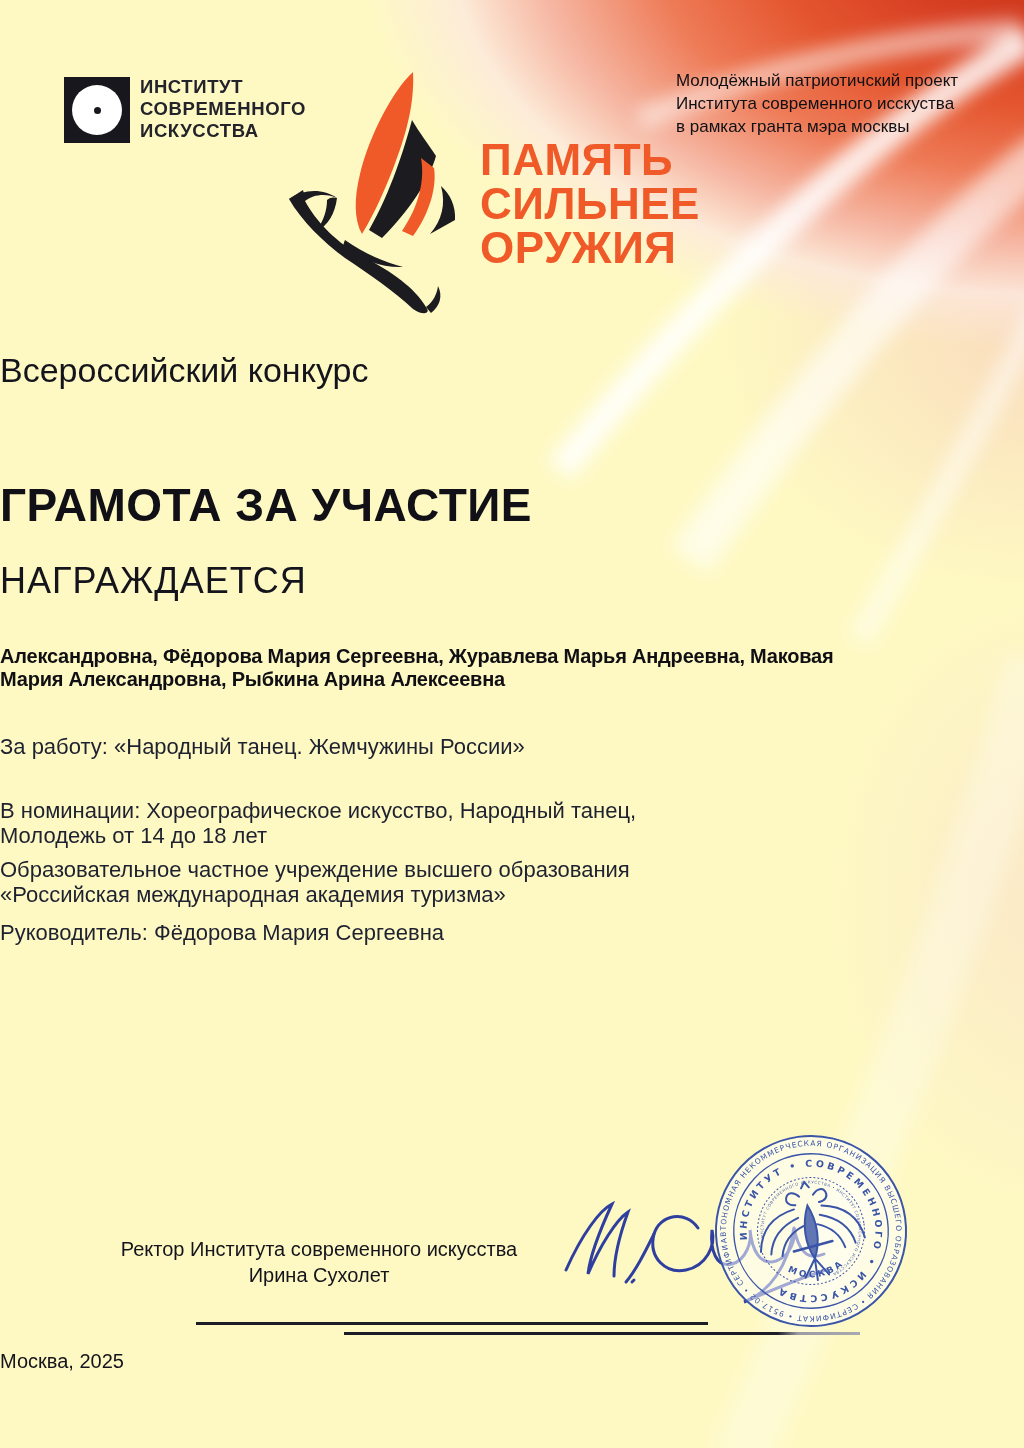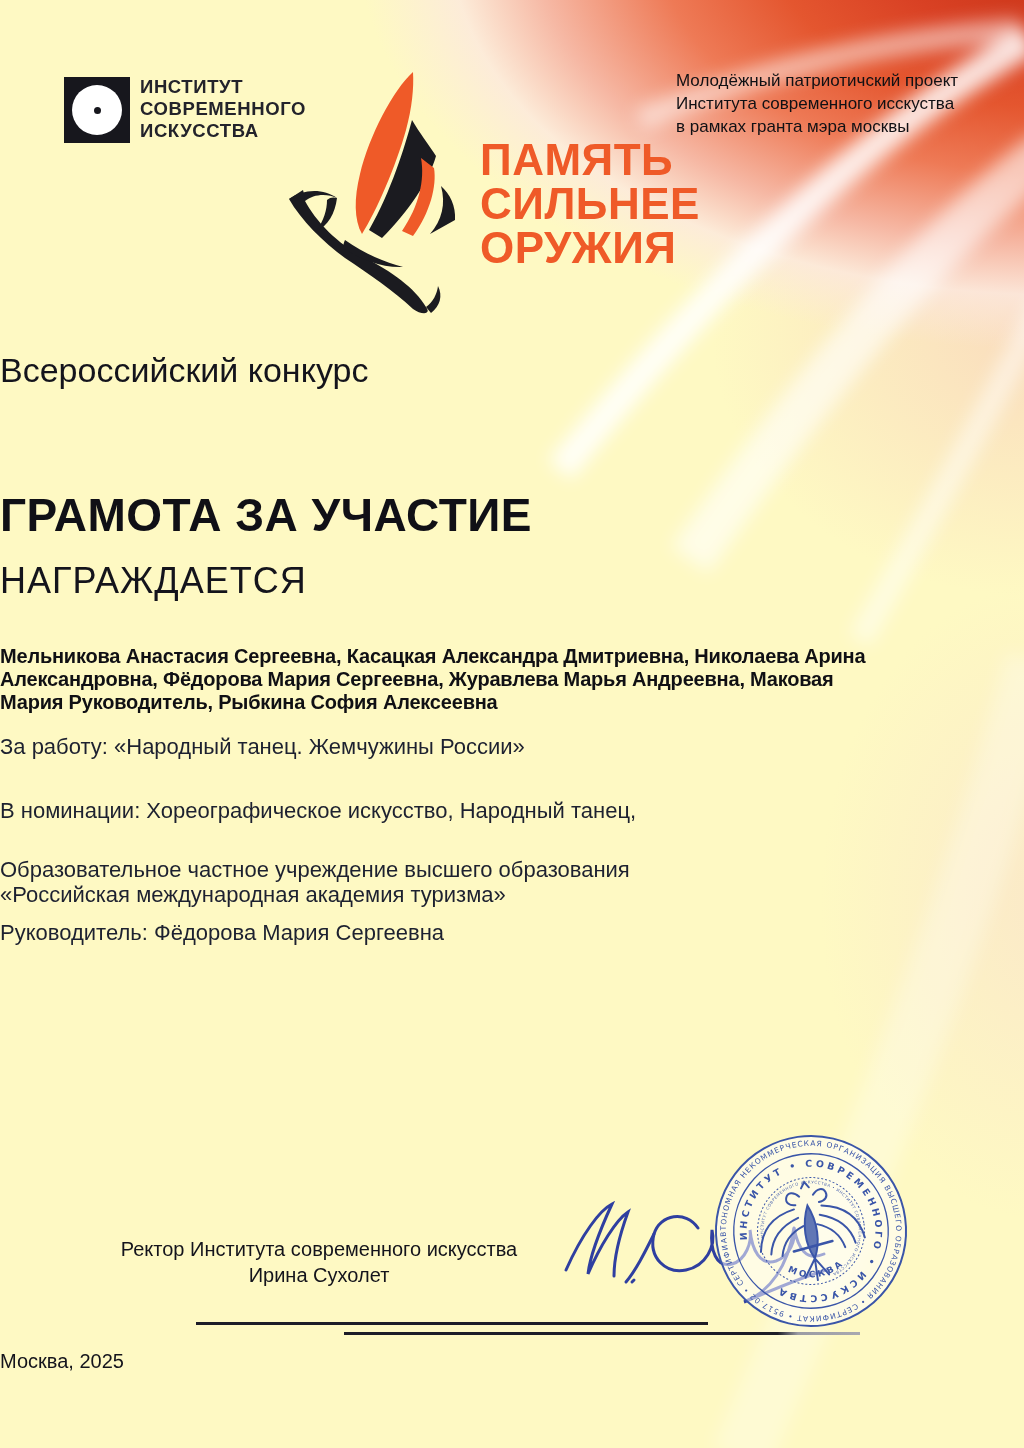--- a/index.html
+++ b/index.html
@@ -95,33 +95,33 @@
   </svg>
 
   <div class="abs pso">
     <div>ПАМЯТЬ</div>
     <div>СИЛЬНЕЕ</div>
     <div>ОРУЖИЯ</div>
   </div>
 
   <div class="abs c contest" style="top:350px">Всероссийский конкурс</div>
 
-  <div class="abs c award-title" style="top:488px">ГРАМОТА ЗА УЧАСТИЕ</div>
+  <div class="abs c award-title" style="top:478px">ГРАМОТА ЗА УЧАСТИЕ</div>
   <div class="abs c award-sub" style="top:560px">НАГРАЖДАЕТСЯ</div>
 
   <div class="abs c names" style="top:645px">
-    <div>Мельникова Анастасия Сергеевна, Касацкая Александра Дмитриевна, Николаева Арина</div>
     <div>Александровна, Фёдорова Мария Сергеевна, Журавлева Марья Андреевна, Маковая</div>
-    <div>Мария Руководитель, Рыбкина София Алексеевна</div>
+    <div>Мария Александровна, Рыбкина Арина Алексеевна</div>
   </div>
 
   <div class="abs c mid" style="top:734px">За работу: «Народный танец. Жемчужины России»</div>
 
   <div class="abs c mid" style="top:798px">
     <div>В номинации: Хореографическое искусство, Народный танец,</div>
+    <div>Молодежь от 14 до 18 лет</div>
   </div>
 
   <div class="abs c mid" style="top:857px">
     <div>Образовательное частное учреждение высшего образования</div>
     <div>«Российская международная академия туризма»</div>
   </div>
 
   <div class="abs c mid" style="top:920px">Руководитель: Фёдорова Мария Сергеевна</div>
 
   <div class="abs rector">

